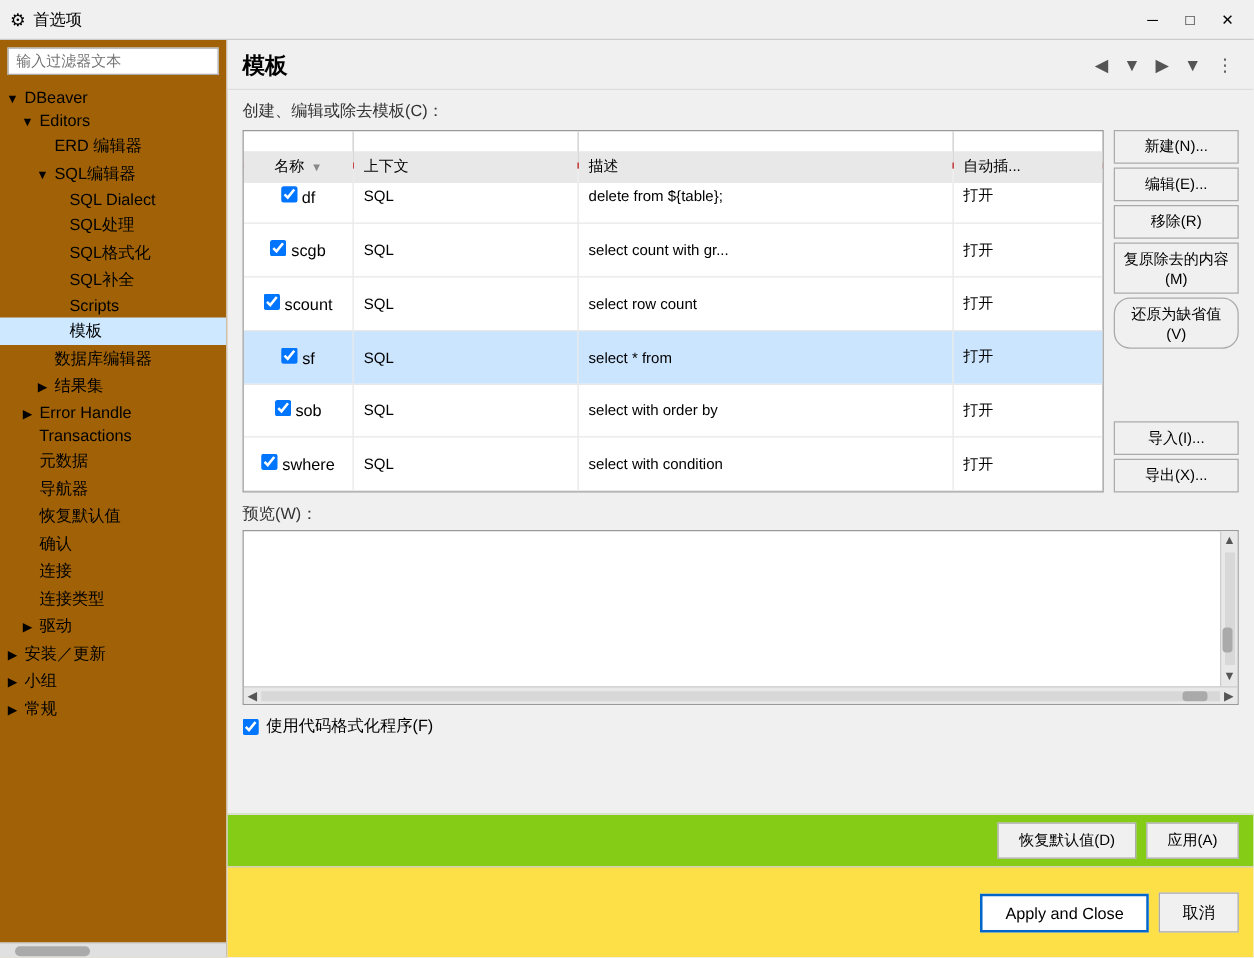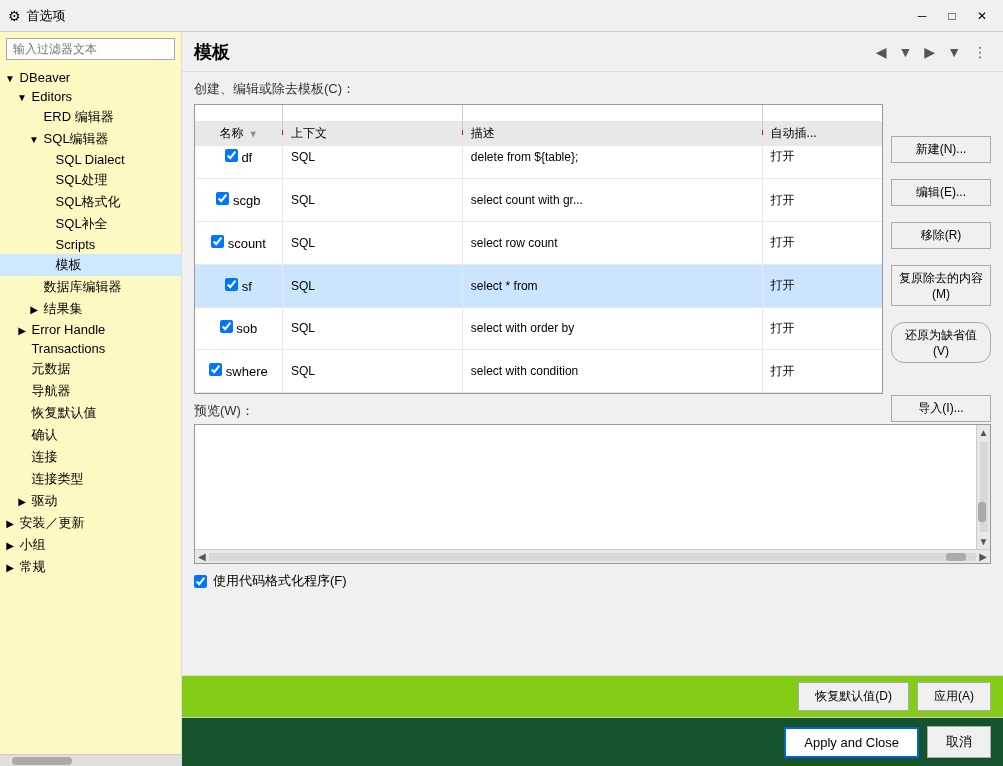--- a/index.html
+++ b/index.html
@@ -19,21 +19,21 @@
       background: none; border: 1px solid transparent; width: 26px; height: 22px;
       cursor: pointer; font-size: 12px; display: flex; align-items: center; justify-content: center;
     }
 
     .main-container {
       display: flex; flex: 1; overflow: hidden;
     }
 
     
     .sidebar {
-      width: 182px; background: #fef9c3; border-right: 1px solid #ddd;
+      width: 182px; background: #a16207; border-right: 1px solid #ddd;
       display: flex; flex-direction: column; overflow: hidden;
     }
     .search-box {
       padding: 6px 6px 4px 6px;
     }
     .search-box input {
       width: 100%; border: 1px solid #aaa; padding: 3px 6px; font-size: 12px; background: white;
     }
     .tree-container {
       flex: 1; overflow-y: auto; padding: 4px 0;
@@ -106,21 +106,21 @@
     .template-table tr.selected { background: #cce5ff; }
     .template-table .checkbox-cell { width: 24px; text-align: center; }
     .template-table input[type=checkbox] { margin: 0; }
 
     .col-name { width: 100px; }
     .col-context { width: 120px; }
     .col-desc { width: 200px; }
     .col-auto { width: 80px; }
 
     .action-buttons {
-      display: flex; flex-direction: column; gap: 16px; width: 100px; margin-top: 32px;
+      display: flex; flex-direction: column; gap: 3px; width: 100px;
     }
     .action-btn {
       background: #f0f0f0; border: 1px solid #aaa; padding: 4px 8px;
       cursor: pointer; font-size: 12px; text-align: center; white-space: nowrap;
     }
     .action-btn:disabled { color: #999; cursor: default; background: #f5f5f5; }
 
     .preview-section {
       margin-top: 8px; display: flex; flex-direction: column;
     }
@@ -155,21 +155,21 @@
       display: flex; justify-content: flex-end; gap: 8px; padding: 6px 12px;
       border-top: 1px solid #ddd; background: #84cc16;
     }
     .footer-btn {
       background: #f0f0f0; border: 1px solid #aaa; padding: 5px 16px;
       cursor: pointer; font-size: 12px;
     }
 
     .dialog-footer {
       display: flex; justify-content: flex-end; align-items: center;
-      padding: 8px 12px; background: #14532d; border-top: 1px solid #ccc; gap: 8px;
+      padding: 20px 12px; background: #fde047; border-top: 1px solid #ccc; gap: 8px;
     }
     .dialog-footer-btn {
       padding: 6px 18px; border: 1px solid #aaa; background: #f0f0f0;
       cursor: pointer; font-size: 13px;
     }
     .dialog-footer-btn.primary {
       background: white; border: 2px solid #0066cc; color: #000;
     }
 
     

